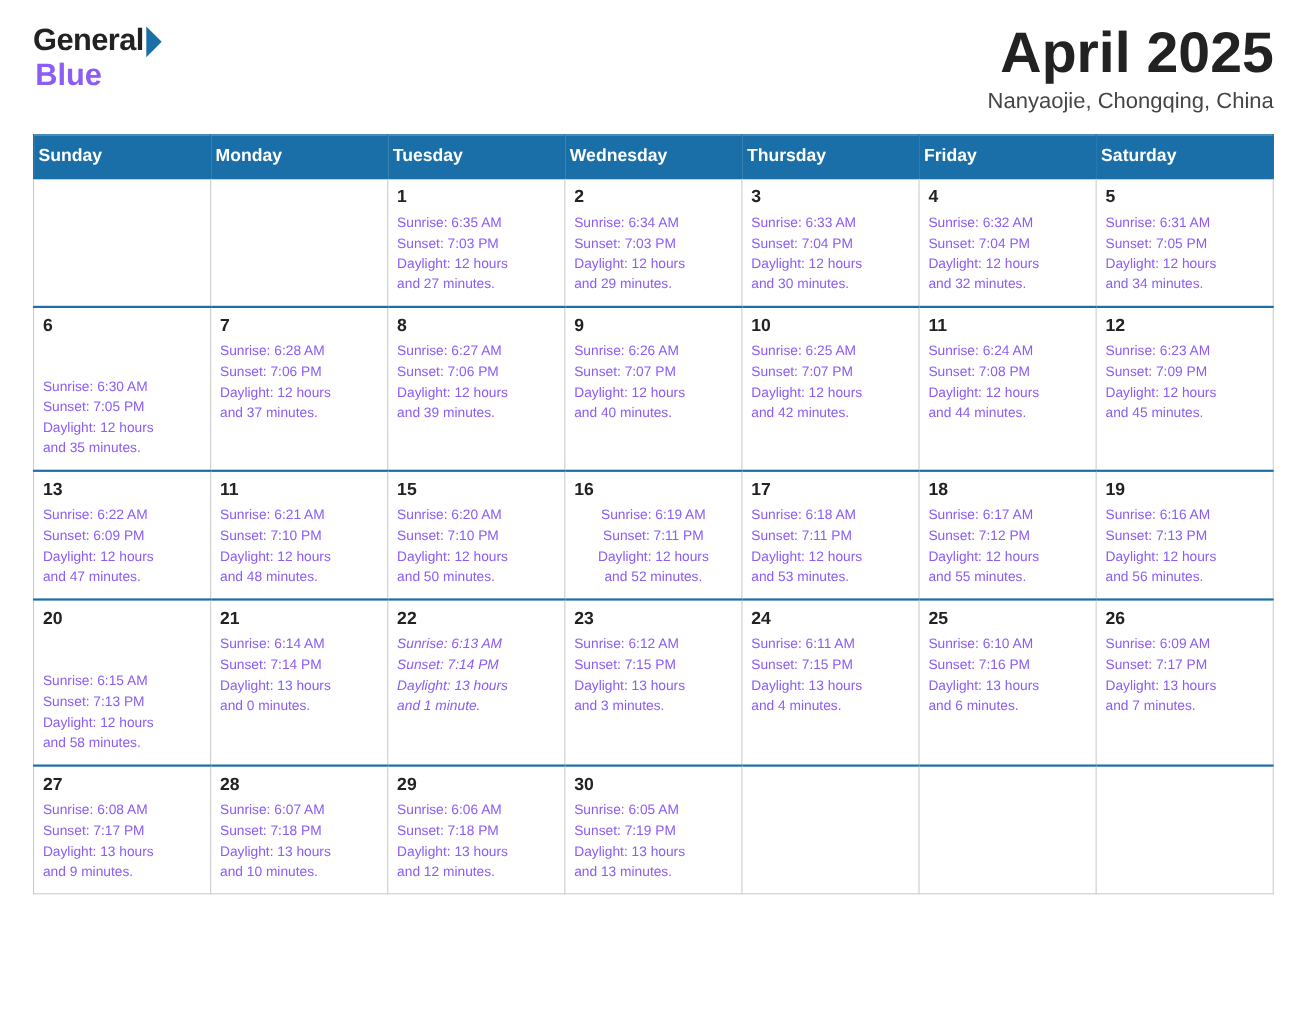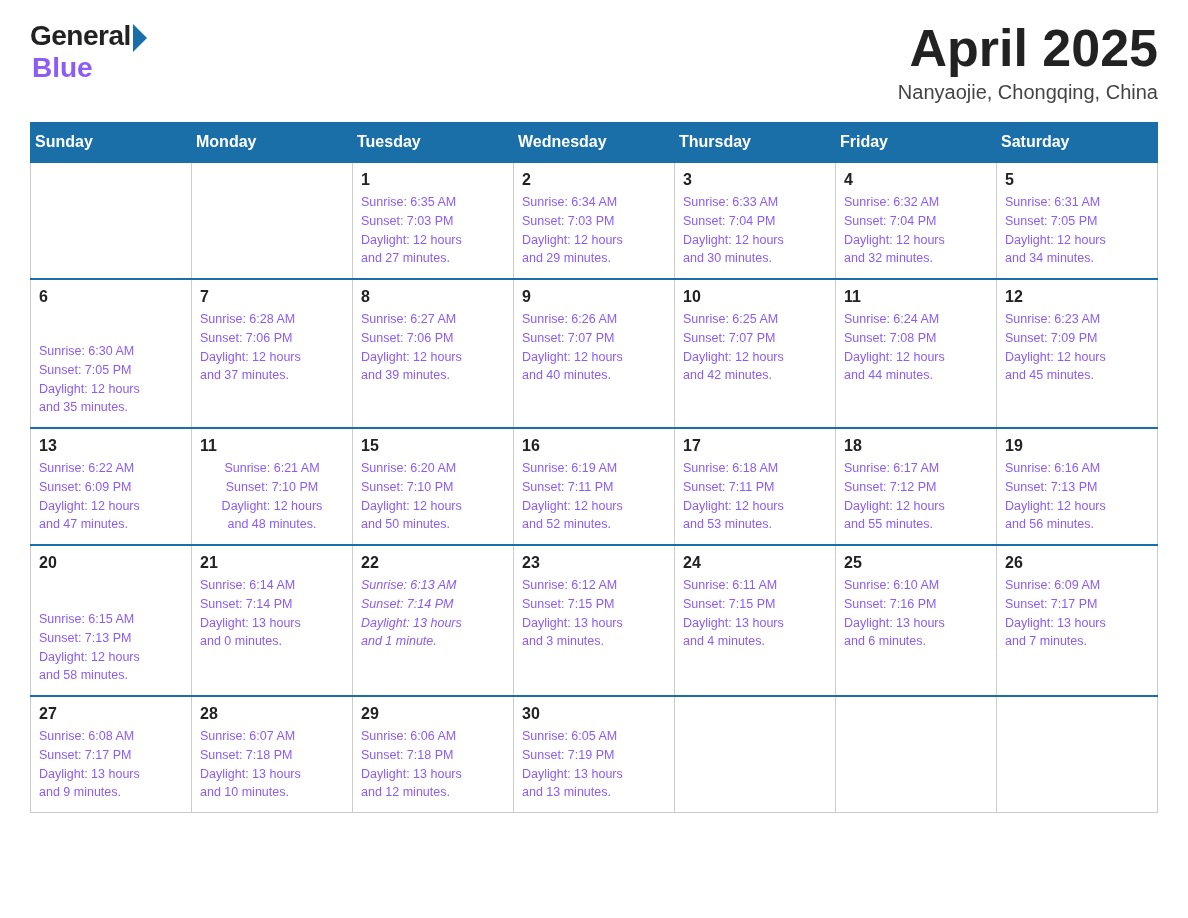--- a/index.html
+++ b/index.html
@@ -226,35 +226,35 @@
       <tr class="week-row">
         <td>
           <span class="day-number">13</span>
           <div class="day-info" style="white-space: pre-line;">Sunrise: 6:22 AM
 Sunset: 6:09 PM
 Daylight: 12 hours
 and 47 minutes.</div>
         </td>
         <td>
           <span class="day-number">11</span>
-          <div class="day-info" style="white-space: pre-line; text-align: center;">Sunrise: 6:21 AM
+          <div class="day-info" style="white-space: pre-line;">Sunrise: 6:21 AM
 Sunset: 7:10 PM
 Daylight: 12 hours
 and 48 minutes.</div>
         </td>
         <td>
           <span class="day-number">15</span>
           <div class="day-info" style="white-space: pre-line;">Sunrise: 6:20 AM
 Sunset: 7:10 PM
 Daylight: 12 hours
 and 50 minutes.</div>
         </td>
         <td>
           <span class="day-number">16</span>
-          <div class="day-info" style="white-space: pre-line;">Sunrise: 6:19 AM
+          <div class="day-info" style="white-space: pre-line; text-align: center;">Sunrise: 6:19 AM
 Sunset: 7:11 PM
 Daylight: 12 hours
 and 52 minutes.</div>
         </td>
         <td>
           <span class="day-number">17</span>
           <div class="day-info" style="white-space: pre-line;">Sunrise: 6:18 AM
 Sunset: 7:11 PM
 Daylight: 12 hours
 and 53 minutes.</div>

